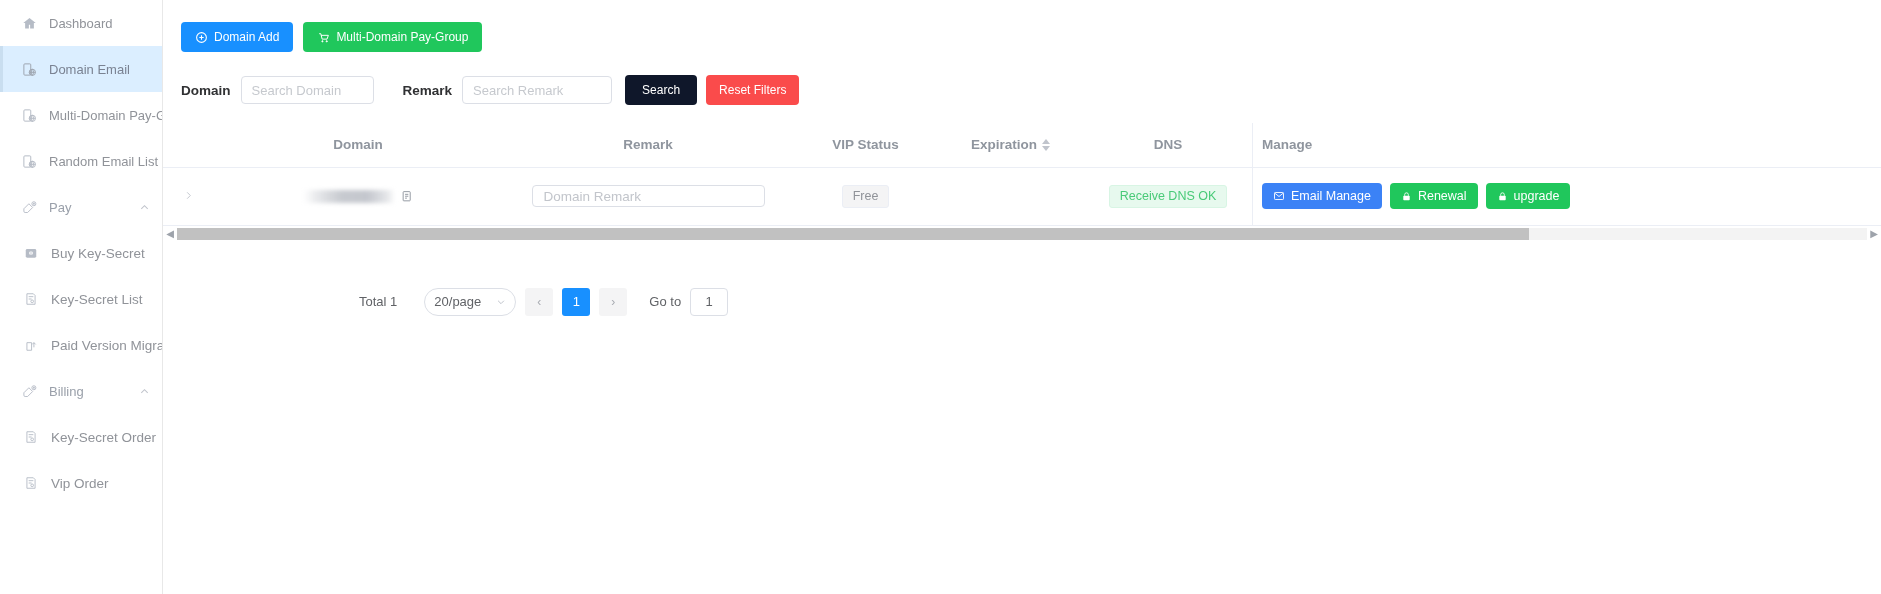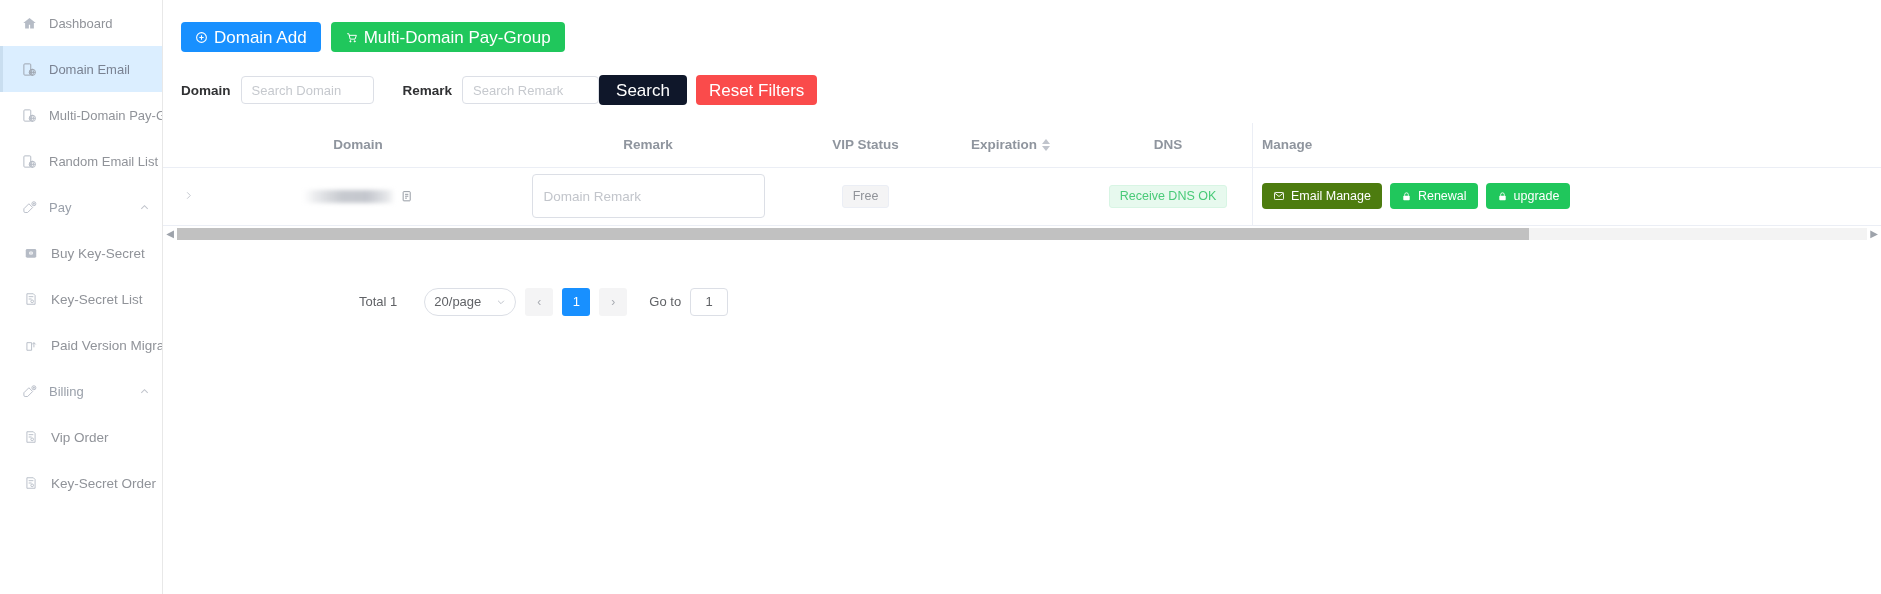--- a/index.html
+++ b/index.html
@@ -83,37 +83,37 @@
 
   .toolbar {
     padding: 22px 0 0 18px;
     display: flex;
     gap: 10px;
     align-items: center;
   }
   .btn {
     border: none;
     border-radius: 4px;
-    font-size: 17px;
+    font-size: 12px;
     font-family: "Liberation Sans", sans-serif;
     color: #fff;
     padding: 0 14px;
     height: 30px;
     display: inline-flex;
     align-items: center;
     gap: 6px;
     cursor: pointer;
     line-height: 1;
     white-space: nowrap;
   }
   .btn-blue   { background: #1890ff; }
   .btn-green  { background: #20c75c; }
   .btn-search { background: #0f172a; padding: 0 17px; }
   .btn-red    { background: #fa4b4b; padding: 0 13px; }
-  .btn-yellow { background: #4d7c0f; align-items: center; }
+  .btn-yellow { background: #3b82f6; align-items: center; }
   .btn-sm { height: 26px; font-size: 12.5px; padding: 0 11px; border-radius: 4px; }
 
   .filters {
     display: flex;
     align-items: center;
     padding: 23px 0 0 18px;
     gap: 0;
   }
   .flabel {
     font-size: 13.5px;
@@ -128,21 +128,21 @@
     border-radius: 4px;
     padding: 0 10px;
     font-size: 13px;
     color: #606266;
     font-family: "Liberation Sans", sans-serif;
     outline: none;
     background: #fff;
   }
   .inp::placeholder { color: #c6c9ce; }
   .inp-domain { width: 133px; margin-right: 29px; }
-  .inp-remark { width: 137px; }
+  .inp-remark { width: 150px; margin-right: 13px; }
   .btn-search { margin-right: 9px; }
 
   
   .table-wrap {
     margin-top: 18px;
     position: relative;
     width: 100%;
   }
   .table-scroll {
     width: 100%;
@@ -211,21 +211,21 @@
       rgba(196,199,205,0.95) 42%,
       rgba(193,196,203,0.95) 70%,
       rgba(205,208,213,0.5) 92%,
       rgba(210,212,216,0) 100%);
     filter: blur(2.2px);
   }
   .copy-ic { color: #9aa0a8; display: inline-flex; }
 
   .remark-input {
     width: 233px;
-    height: 44px;
+    height: 22px;
     border: 1px solid #dcdfe6;
     border-radius: 4px;
     padding: 0 11px;
     font-size: 13.5px;
     color: #606266;
     outline: none;
     font-family: "Liberation Sans", sans-serif;
   }
   .remark-input::placeholder { color: #c2c5cb; }
 
@@ -466,32 +466,32 @@
     </div>
 
     <div class="nav-item sub">
       <span class="ic">
         <svg width="14" height="14" viewBox="0 0 24 24" fill="none" stroke="#b6bcc6" stroke-width="1.6">
           <path d="M5 3h11l3 3v15H5z"></path>
             <path d="M8 8h8M8 12h5"></path>
             <circle cx="14" cy="16" r="2.3"></circle>
         </svg>
       </span>
-      <span class="label">Vip Order</span>
+      <span class="label">Key-Secret Order</span>
     </div>
 
     <div class="nav-item sub">
       <span class="ic">
         <svg width="14" height="14" viewBox="0 0 24 24" fill="none" stroke="#b6bcc6" stroke-width="1.6">
           <path d="M5 3h11l3 3v15H5z"></path>
             <path d="M8 8h8M8 12h5"></path>
             <circle cx="14" cy="16" r="2.3"></circle>
         </svg>
       </span>
-      <span class="label">Key-Secret Order</span>
+      <span class="label">Vip Order</span>
     </div>
   </nav>
 
   <section class="main">
 
     <div class="toolbar">
       <button class="btn btn-blue">
         <span>
           <svg width="13" height="13" viewBox="0 0 24 24" fill="none" stroke="#fff" stroke-width="2">
             <circle cx="12" cy="12" r="9"></circle>

